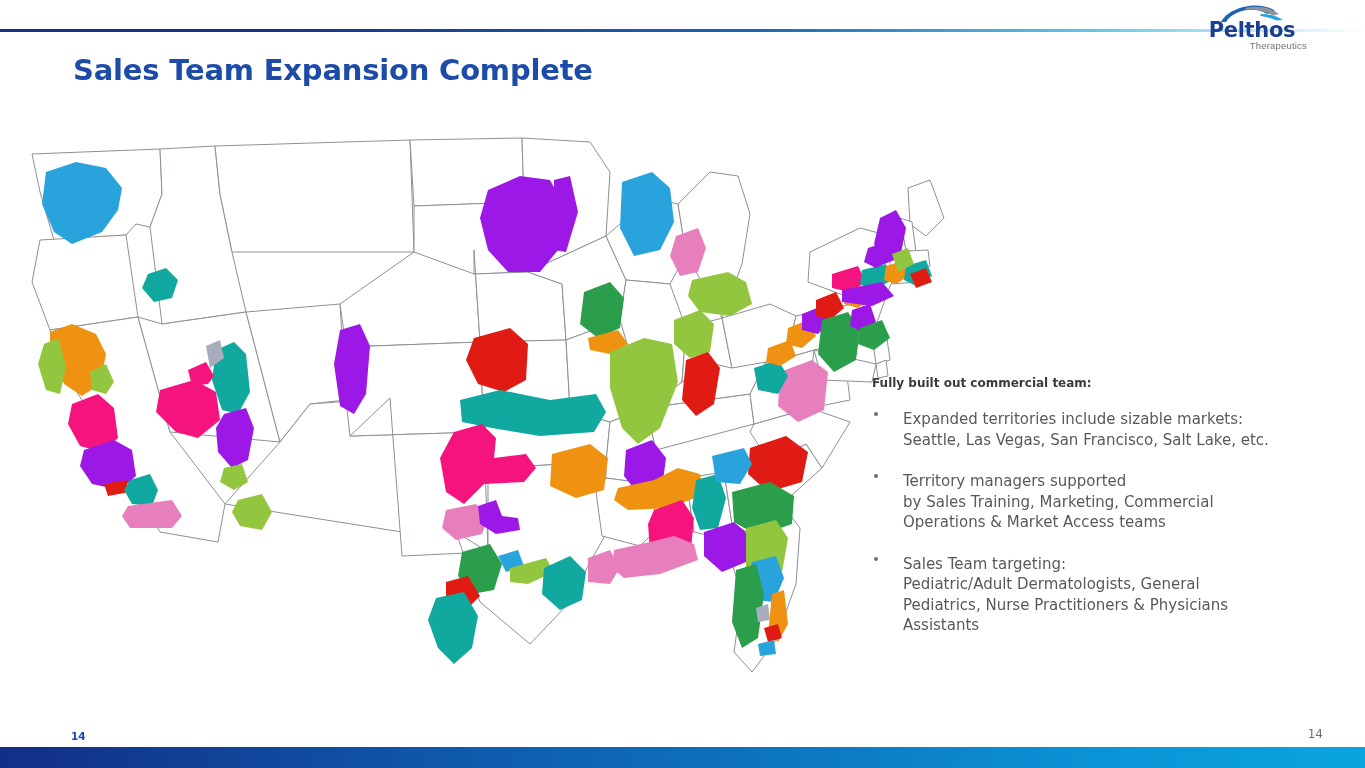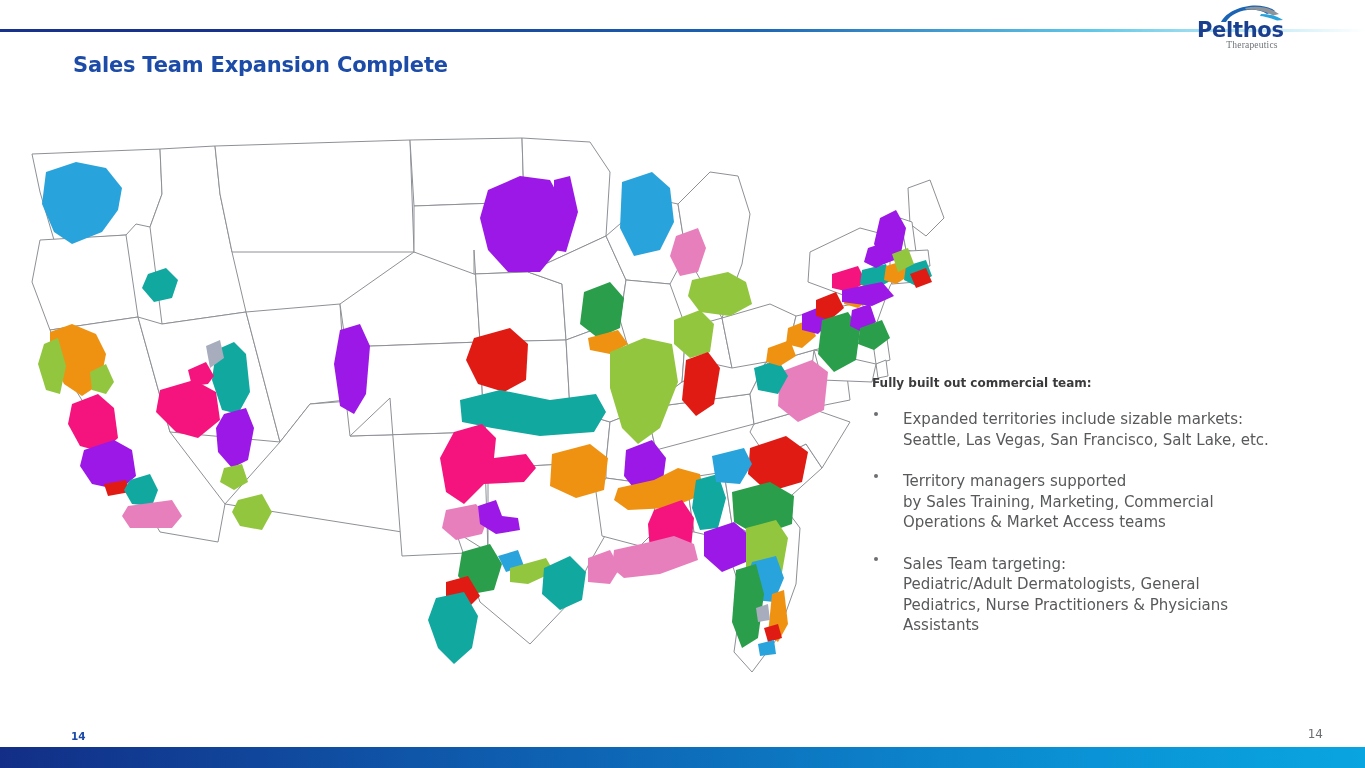--- a/index.html
+++ b/index.html
@@ -11,32 +11,32 @@
   
   #top-rule{
     position:absolute;left:0;top:29px;width:1365px;height:3px;
     background:linear-gradient(to right,#16328c 0%,#16328c 20%,#1b64b4 55%,#5fc8e8 80%,#bfe9f6 92%,#ffffff 100%);
   }
   
   #logo{position:absolute;right:58px;top:2px;width:110px;height:46px;}
   #logo .logo-word{
     font-family:"DejaVu Sans","Liberation Sans",sans-serif;
     font-weight:bold;font-size:21px;color:#1b3f8f;letter-spacing:-.3px;
-    line-height:20px;margin-top:18px;
+    line-height:20px;text-align:center;margin-top:18px;
   }
   #logo .logo-sub{
-    font-family:Liberation Serif, serif;
-    font-size:9.5px;color:#6e7377;text-align:center;letter-spacing:.2px;line-height:11px;
+    font-family:Liberation Sans, sans-serif;
+    font-size:9.5px;color:#6e7377;text-align:right;letter-spacing:.2px;line-height:11px;
   }
   #logo .logo-mark{position:absolute;left:18px;top:0px;width:76px;height:22px;}
   
   #page-title{
     position:absolute;left:73px;top:53px;
     font-family:"DejaVu Sans","Liberation Sans",sans-serif;
-    font-size:21px;font-weight:bold;color:#1c4ba8;letter-spacing:-.2px;
+    font-size:29px;font-weight:bold;color:#1c4ba8;letter-spacing:-.2px;
     white-space:nowrap;
   }
   
   #map-wrap{position:absolute;left:10px;top:132px;width:960px;height:570px;}
   #us-map{display:block;width:960px;height:570px;}
   
   #copy{position:absolute;left:869px;top:364px;width:470px;}
   #copy .lead{
     font-family:"DejaVu Sans","Liberation Sans",sans-serif;
     font-size:12px;font-weight:bold;color:#3b3b3d;margin:12px 0 19px 3px;

